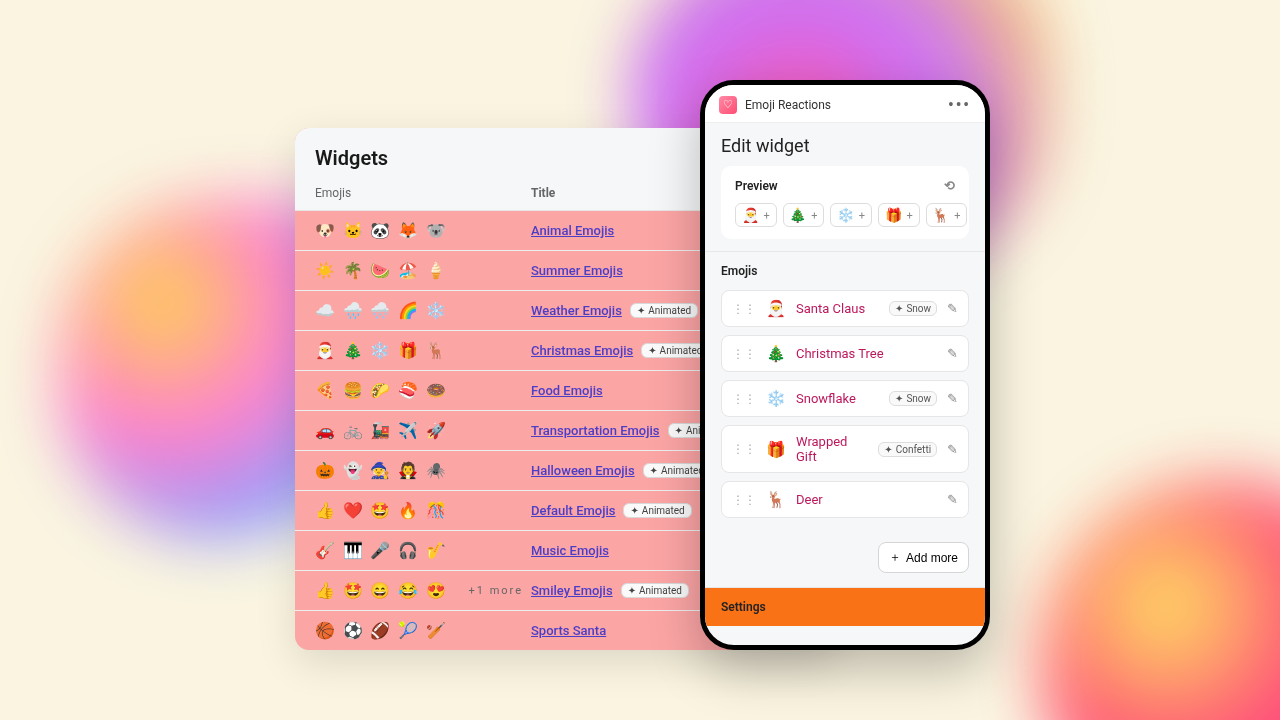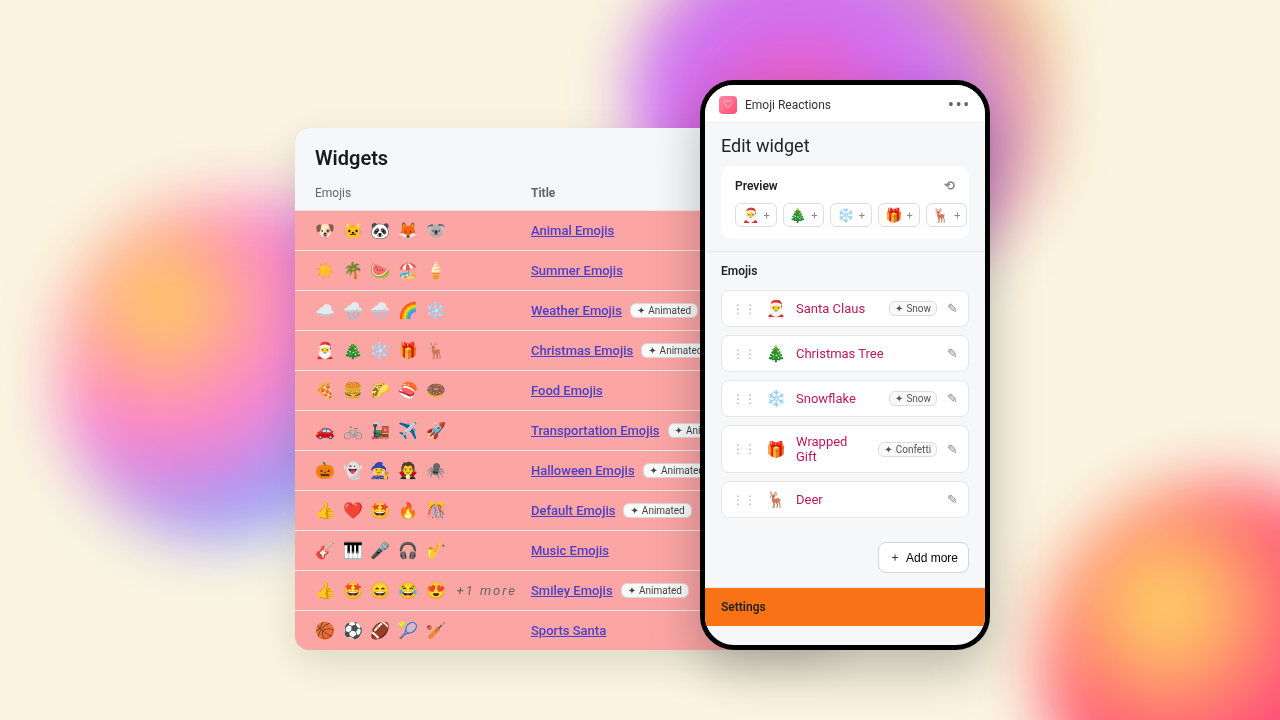--- a/index.html
+++ b/index.html
@@ -26,21 +26,21 @@
   .table-head { display:flex; padding: 10px 20px; color:#666; font-size:12px; background:#f6f7f8; border-bottom:1px solid #e6e6e6; }
   .col-emojis { width: 216px; }
   .col-title { flex:1;font-weight:bold; }
   .row { display:flex; align-items:center; padding: 10px 20px; border-bottom:1px solid #eee; font-size:13px; }
   .row:last-child { border-bottom:none; }
   .emoji-cell { width:216px; letter-spacing:2px; font-size:16px; display:flex; align-items:center; gap:2px;}
   .title-cell { flex:1; display:flex; align-items:center; gap:8px; }
   .title-link { color:#4b3ec7; text-decoration:underline; font-weight:500; font-size:13px; cursor:pointer; }
   .badge { display:inline-flex; align-items:center; gap:3px; border:1px solid #d9d9d9; border-radius:6px; padding:1px 6px; font-size:10px; color:#444; background:#fafafa; }
   .sparkle { font-size:10px; }
-  .more-txt { font-size:13px; color:#666; margin-left:6px;font-style:italic; }
+  .more-txt { font-size:11px; color:#666; margin-left:18px; }
 
   
   .phone {
     position: absolute; left: 700px; top: 80px; width: 290px; height: 570px;
     border: 5px solid #000; border-radius: 34px; background:#f6f7f8;
     box-shadow: 0 20px 50px rgba(0,0,0,.25);
     overflow:hidden;
   }
   .ph-titlebar { display:flex; align-items:center; justify-content:space-between; padding:10px 14px 8px; background:#fff; border-bottom:1px solid #eee; }
   .ph-app { display:flex; align-items:center; gap:8px; font-size:12px; color:#333; }

